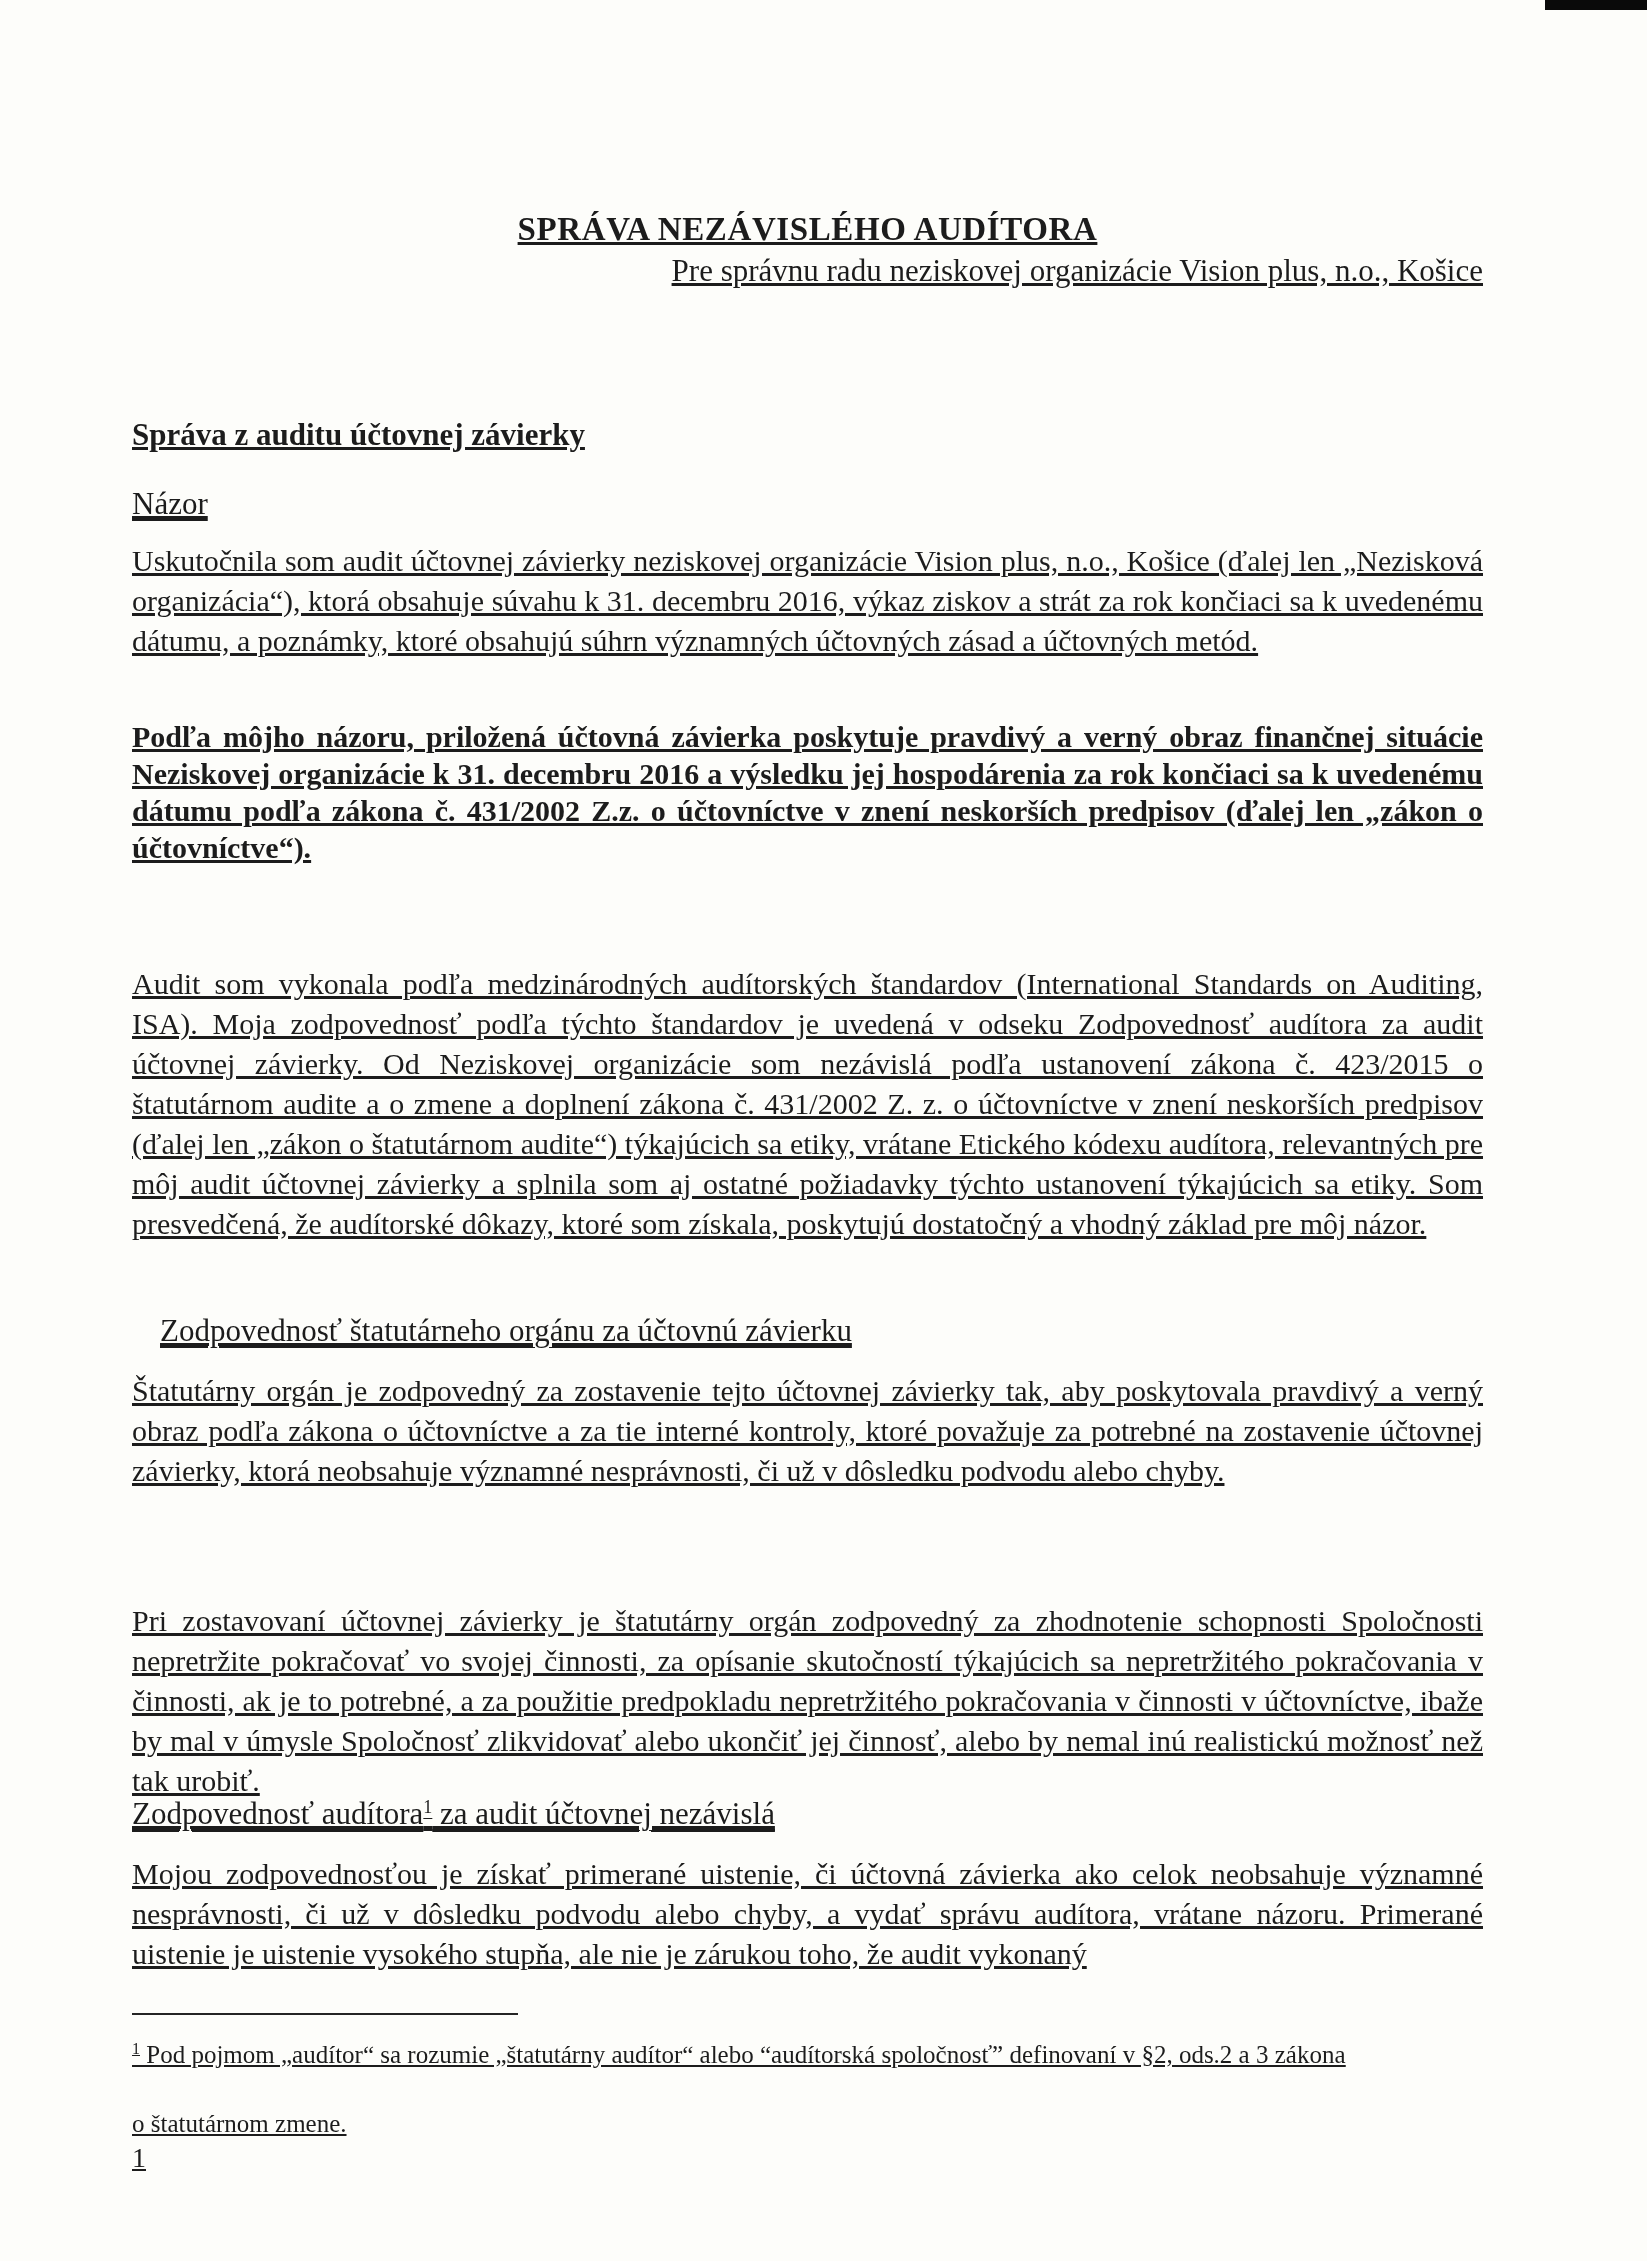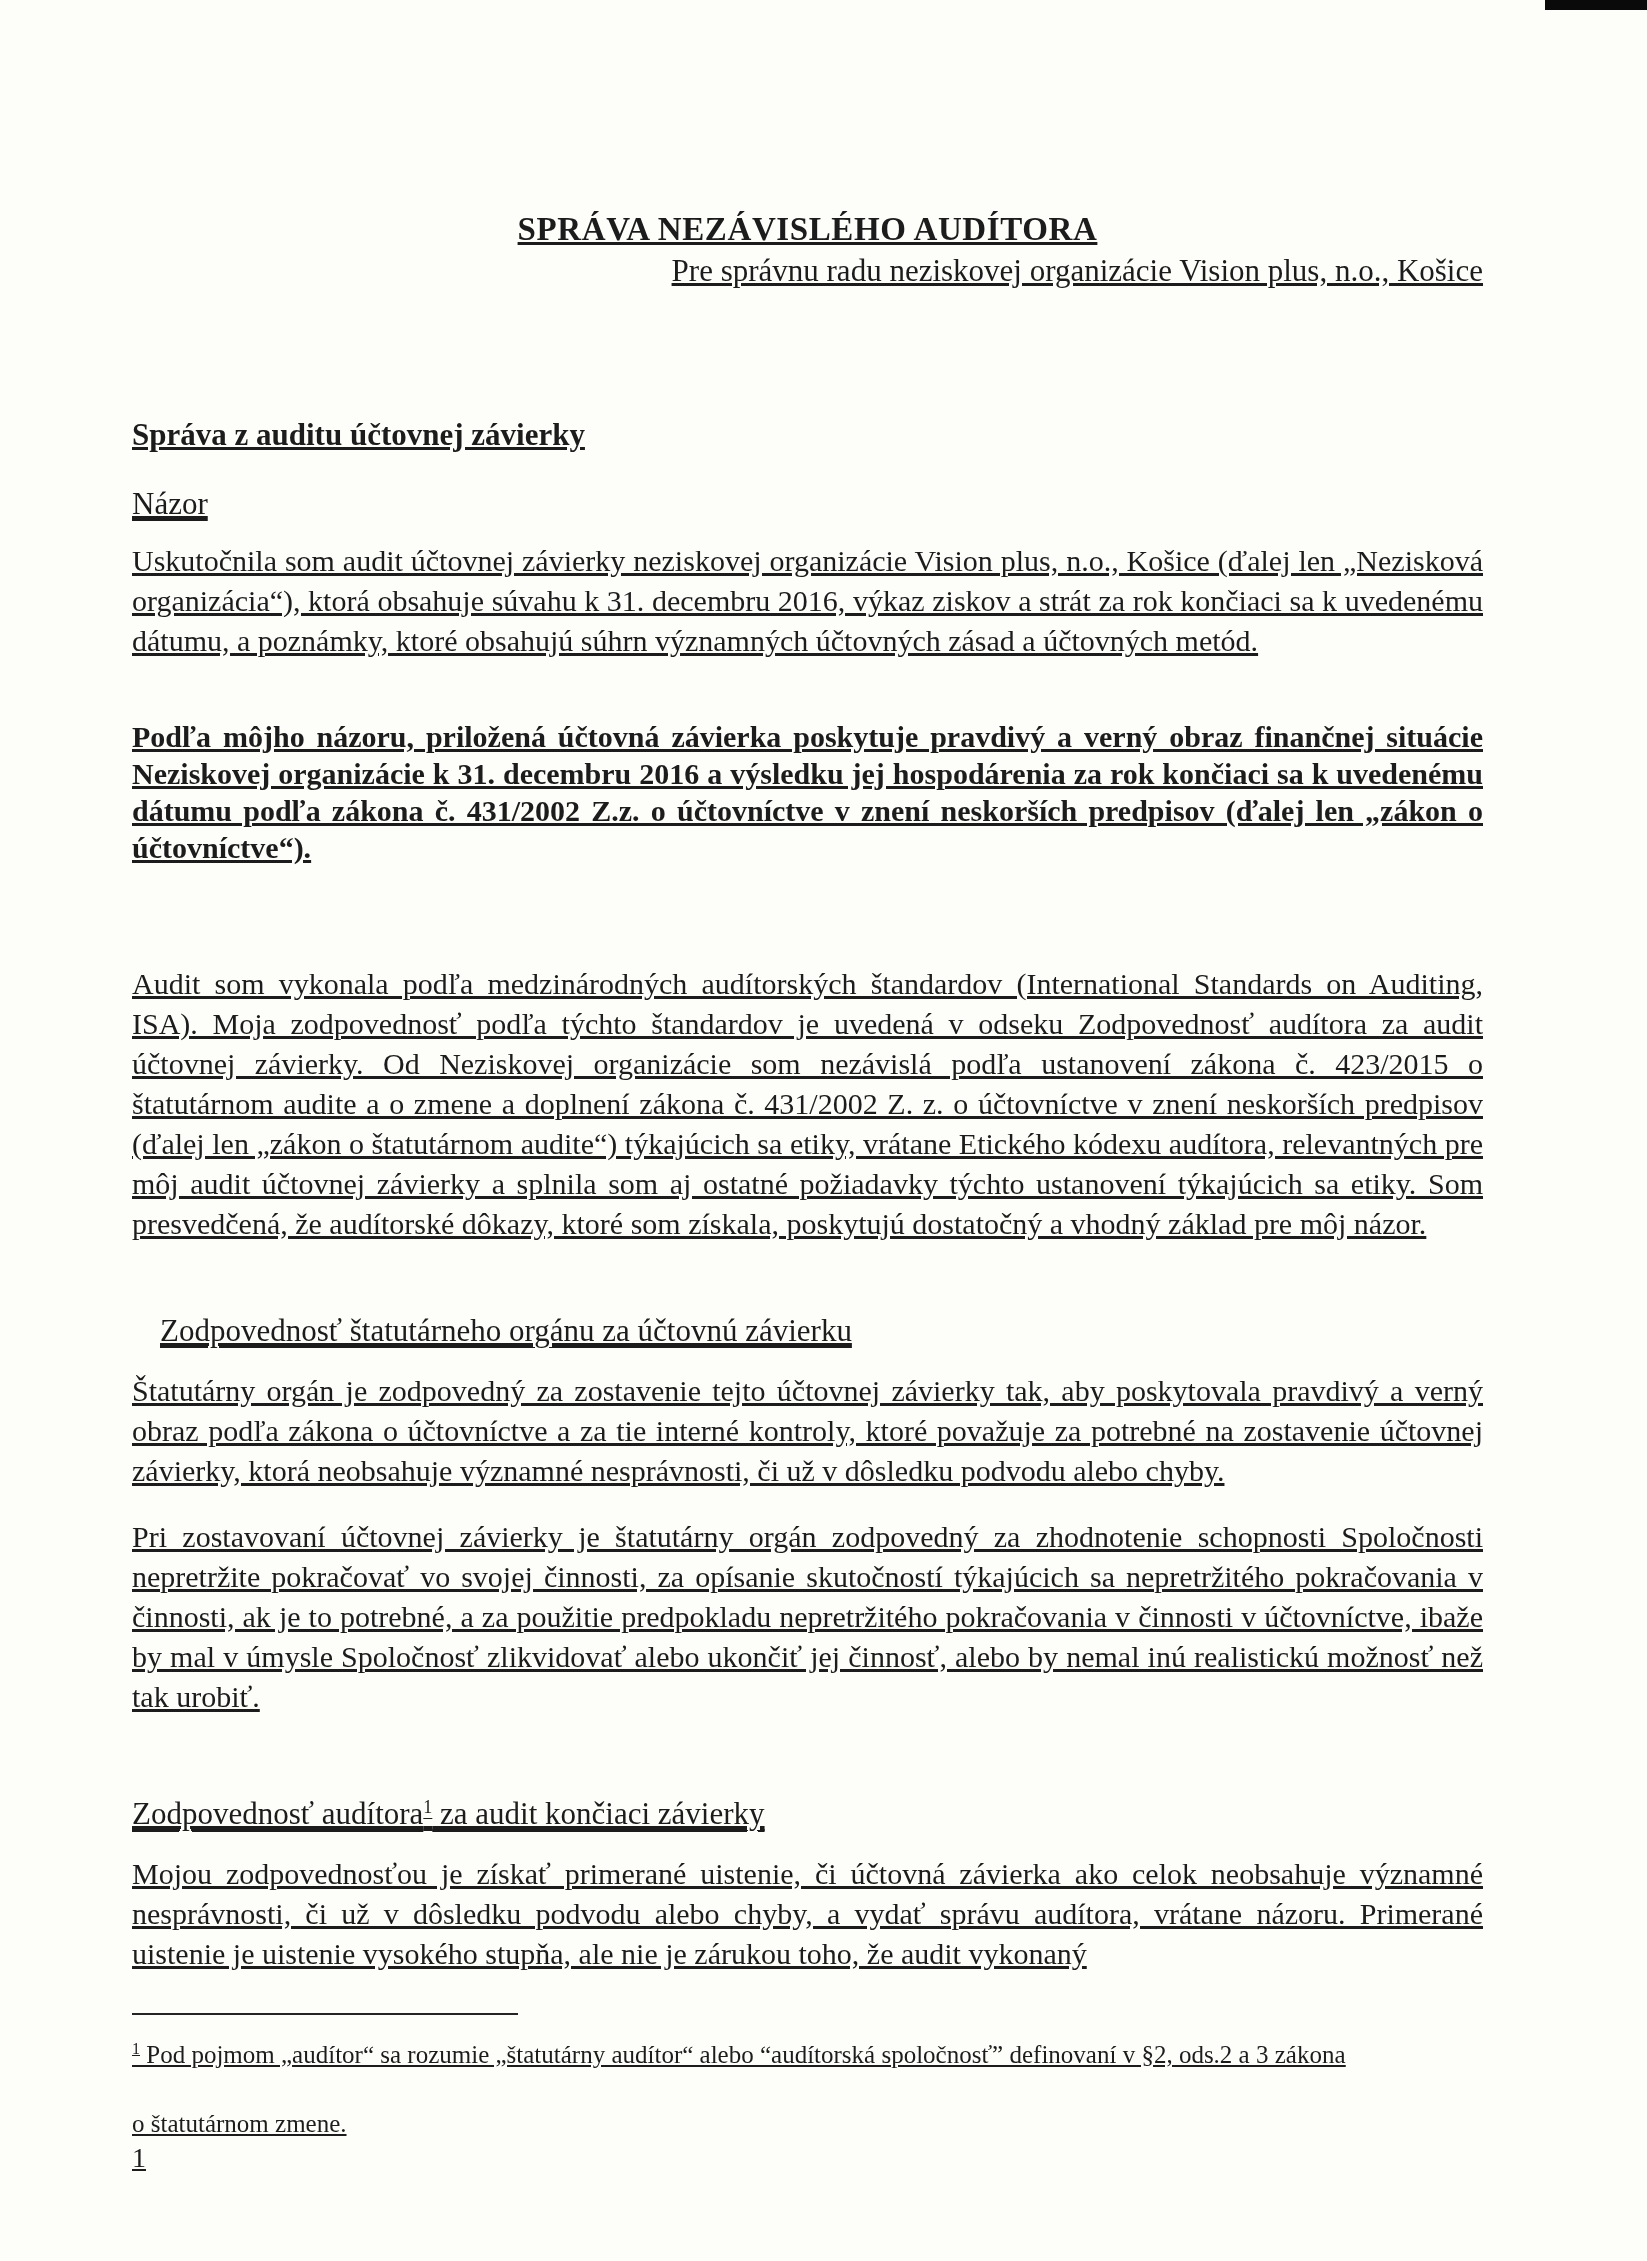--- a/index.html
+++ b/index.html
@@ -60,21 +60,21 @@
     line-height:40px;
     text-align:justify;
   }
   .b-h-opinion   { top:486px; }
   .b-p-opinion1  { top:541px; }
   .b-p-opinion2  { top:718px; font-weight:bold; line-height:37px; }
   .b-h-basis     { top:906px; }
   .b-p-basis     { top:964px; }
   .b-h-mgmt      { top:1313px;margin-left:28px; }
   .b-p-mgmt1     { top:1371px; }
-  .b-p-mgmt2     { top:1517px; }
+  .b-p-mgmt2     { top:1601px; }
   .b-h-auditor   { top:1796px; }
   .b-p-auditor   { top:1854px; }
   sup.fn-ref {
     font-size:18px;
     vertical-align:super;
     line-height:0;
   }
   .foot-rule {
     top:2013px;
     width:386px;
@@ -122,21 +122,21 @@
 
   <div class="blk heading b-h-mgmt">
     <span class="u">Zodpovednosť štatutárneho orgánu za účtovnú závierku</span>
   </div>
 
   <p class="blk para b-p-mgmt1">Štatutárny orgán je zodpovedný za zostavenie tejto účtovnej závierky tak, aby poskytovala pravdivý a verný obraz podľa zákona o účtovníctve a za tie interné kontroly, ktoré považuje za potrebné na zostavenie účtovnej závierky, ktorá neobsahuje významné nesprávnosti, či už v dôsledku podvodu alebo chyby.</p>
 
   <p class="blk para b-p-mgmt2">Pri zostavovaní účtovnej závierky je štatutárny orgán zodpovedný za zhodnotenie schopnosti Spoločnosti nepretržite pokračovať vo svojej činnosti, za opísanie skutočností týkajúcich sa nepretržitého pokračovania v činnosti, ak je to potrebné, a za použitie predpokladu nepretržitého pokračovania v činnosti v účtovníctve, ibaže by mal v úmysle Spoločnosť zlikvidovať alebo ukončiť jej činnosť, alebo by nemal inú realistickú možnosť než tak urobiť.</p>
 
   <div class="blk heading b-h-auditor">
-    <span class="u"><span>Zodpovednosť audítora</span><sup class="fn-ref">1</sup><span> za audit končiaci závierky</span></span>
+    <span class="u"><span>Zodpovednosť audítora</span><sup class="fn-ref">1</sup><span> za audit účtovnej nezávislá</span></span>
   </div>
 
   <p class="blk para b-p-auditor">Mojou zodpovednosťou je získať primerané uistenie, či účtovná závierka ako celok neobsahuje významné nesprávnosti, či už v dôsledku podvodu alebo chyby, a vydať správu audítora, vrátane názoru. Primerané uistenie je uistenie vysokého stupňa, ale nie je zárukou toho, že audit vykonaný</p>
 
   <div class="blk foot-rule"></div>
 
   <p class="blk footnote b-foot-1"><sup class="fn-marker">1</sup><span> Pod pojmom „audítor“ sa rozumie „štatutárny audítor“ alebo “audítorská spoločnosť” definovaní v §2, ods.2 a 3 zákona</span></p>
 
   <p class="blk footnote b-foot-2">o štatutárnom zmene.</p>
 

